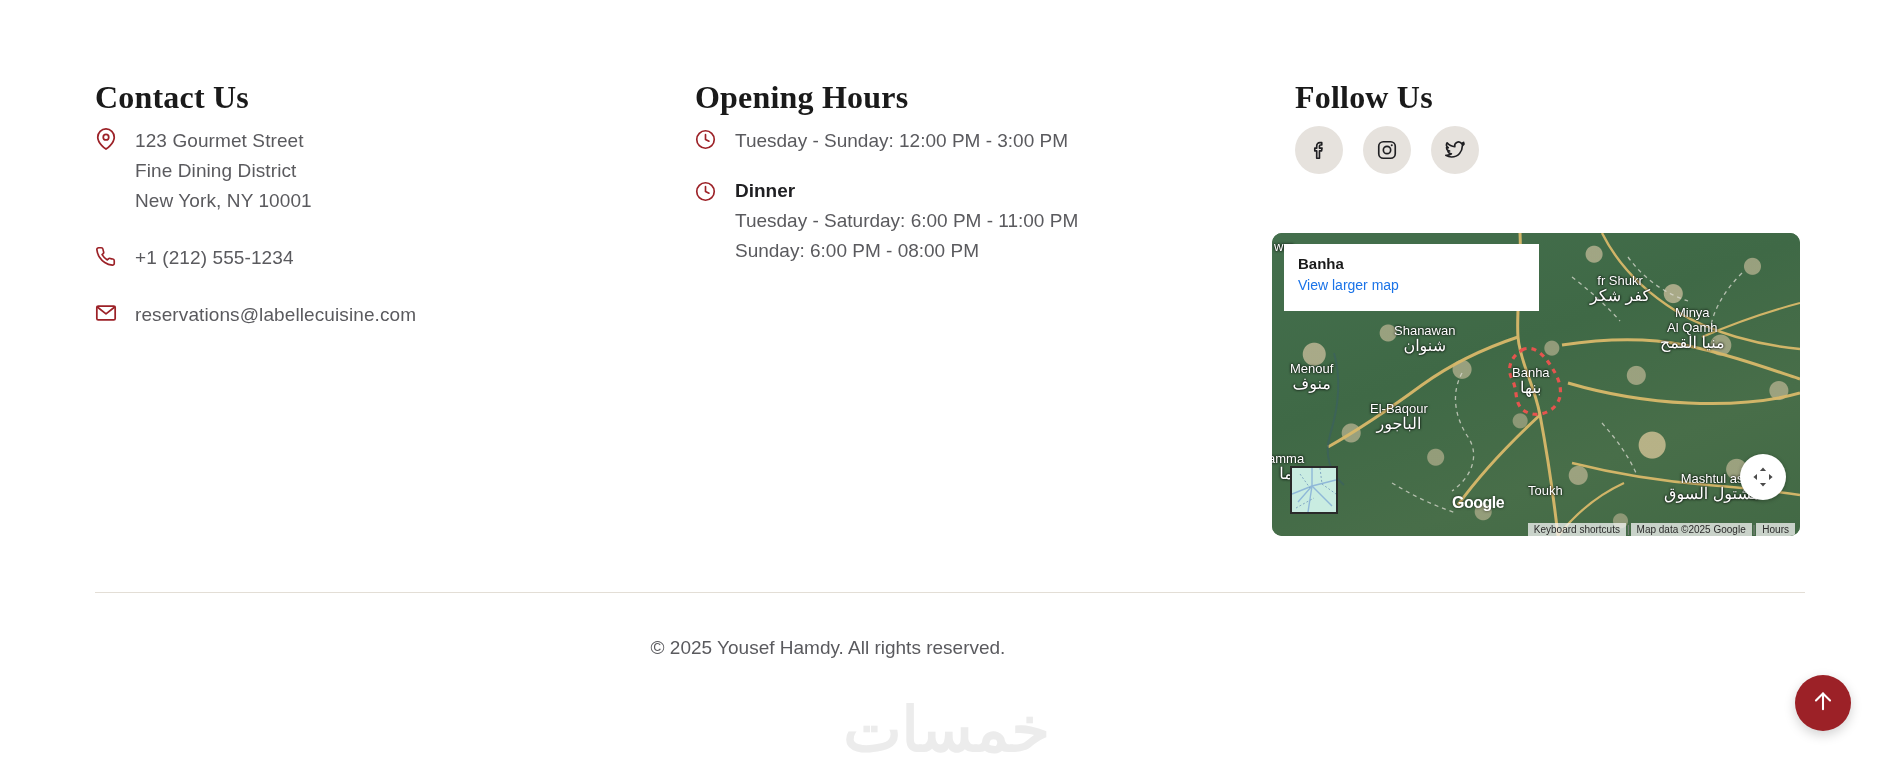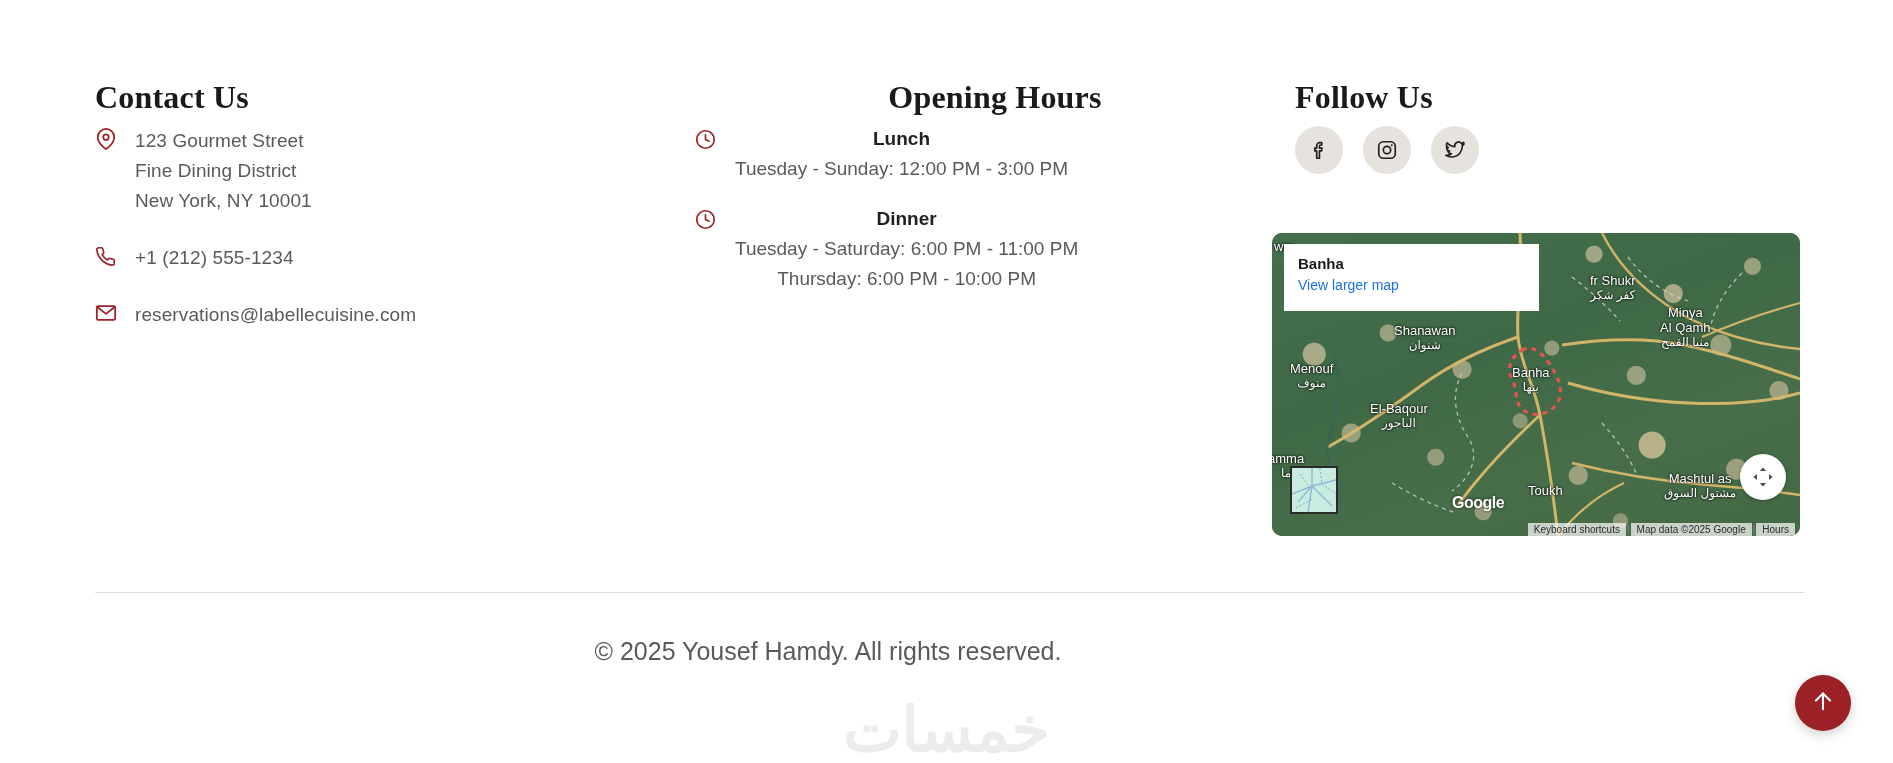--- a/index.html
+++ b/index.html
@@ -35,21 +35,21 @@
 
   
   .columns {
     position: absolute;
     left: 95px;
     top: 80px;
     width: 1710px;
     display: flex;
   }
   .col-contact { width: 600px; }
-  .col-hours   { width: 600px; text-align: center; }
+  .col-hours   { width: 600px; }
   .col-follow  { width: 510px; }
 
   .col-title {
     font-family: "Liberation Serif", serif;
     font-weight: 700;
     font-size: 32px;
     line-height: 1.1;
     color: #1a1a1a;
     letter-spacing: 0.2px;
     margin-bottom: 11px;
@@ -201,21 +201,21 @@
 
   .map-label {
     position: absolute;
     color: #ffffff;
     font-size: 13px;
     text-shadow: 0 0 3px rgba(0,0,0,.85), 0 0 2px rgba(0,0,0,.8);
     white-space: nowrap;
     line-height: 15px;
     text-align: center;
   }
-  .map-label .ar { font-size: 12px; display: block; text-align: center; }
+  .map-label .ar { font-size: 16px; display: block; text-align: center; }
 
   .map-google {
     position: absolute;
     left: 180px; bottom: 24px;
     font-family: "Liberation Sans", sans-serif;
     font-size: 16px;
     font-weight: 700;
     color: #ffffff;
     letter-spacing: -0.5px;
     text-shadow: 0 0 3px rgba(0,0,0,.75);
@@ -268,21 +268,21 @@
     position: absolute;
     left: 95px; top: 592px;
     width: 1710px; height: 1px;
     background: #e3ded6;
   }
   .copyright {
     position: absolute;
     left: 0; top: 637px;
     width: 1612px;
     text-align: center;
-    font-size: 25px;
+    font-size: 19px;
     color: #5a5a5e;
     padding-left: 44px;
   }
 
   .watermark {
     position: absolute;
     left: 0; top: 690px;
     width: 1893px;
     text-align: center;
     font-size: 62px;
@@ -361,36 +361,35 @@
       <div class="col-title">Opening Hours</div>
 
       <div class="hours-block">
         <span class="h-icon">
           <svg width="21" height="21" viewBox="0 0 24 24" fill="none" stroke="currentColor" stroke-width="1.9" stroke-linecap="round" stroke-linejoin="round">
             <circle cx="12" cy="12" r="10"></circle>
             <polyline points="12 6.5 12 12 16 14"></polyline>
           </svg>
         </span>
         <div>
-          <div class="h-label">Lunch</div>
           <div class="h-line">Tuesday - Sunday: 12:00 PM - 3:00 PM</div>
         </div>
       </div>
 
       <div class="hours-block">
         <span class="h-icon">
           <svg width="21" height="21" viewBox="0 0 24 24" fill="none" stroke="currentColor" stroke-width="1.9" stroke-linecap="round" stroke-linejoin="round">
             <circle cx="12" cy="12" r="10"></circle>
             <polyline points="12 6.5 12 12 16 14"></polyline>
           </svg>
         </span>
         <div>
           <div class="h-label">Dinner</div>
           <div class="h-line">Tuesday - Saturday: 6:00 PM - 11:00 PM</div>
-          <div class="h-line">Thursday: 6:00 PM - 10:00 PM</div>
+          <div class="h-line">Sunday: 6:00 PM - 08:00 PM</div>
         </div>
       </div>
 
     </div>
 
     <div class="col-follow">
       <div class="col-title">Follow Us</div>
 
       <div class="social-row">
         <a class="social-btn">

